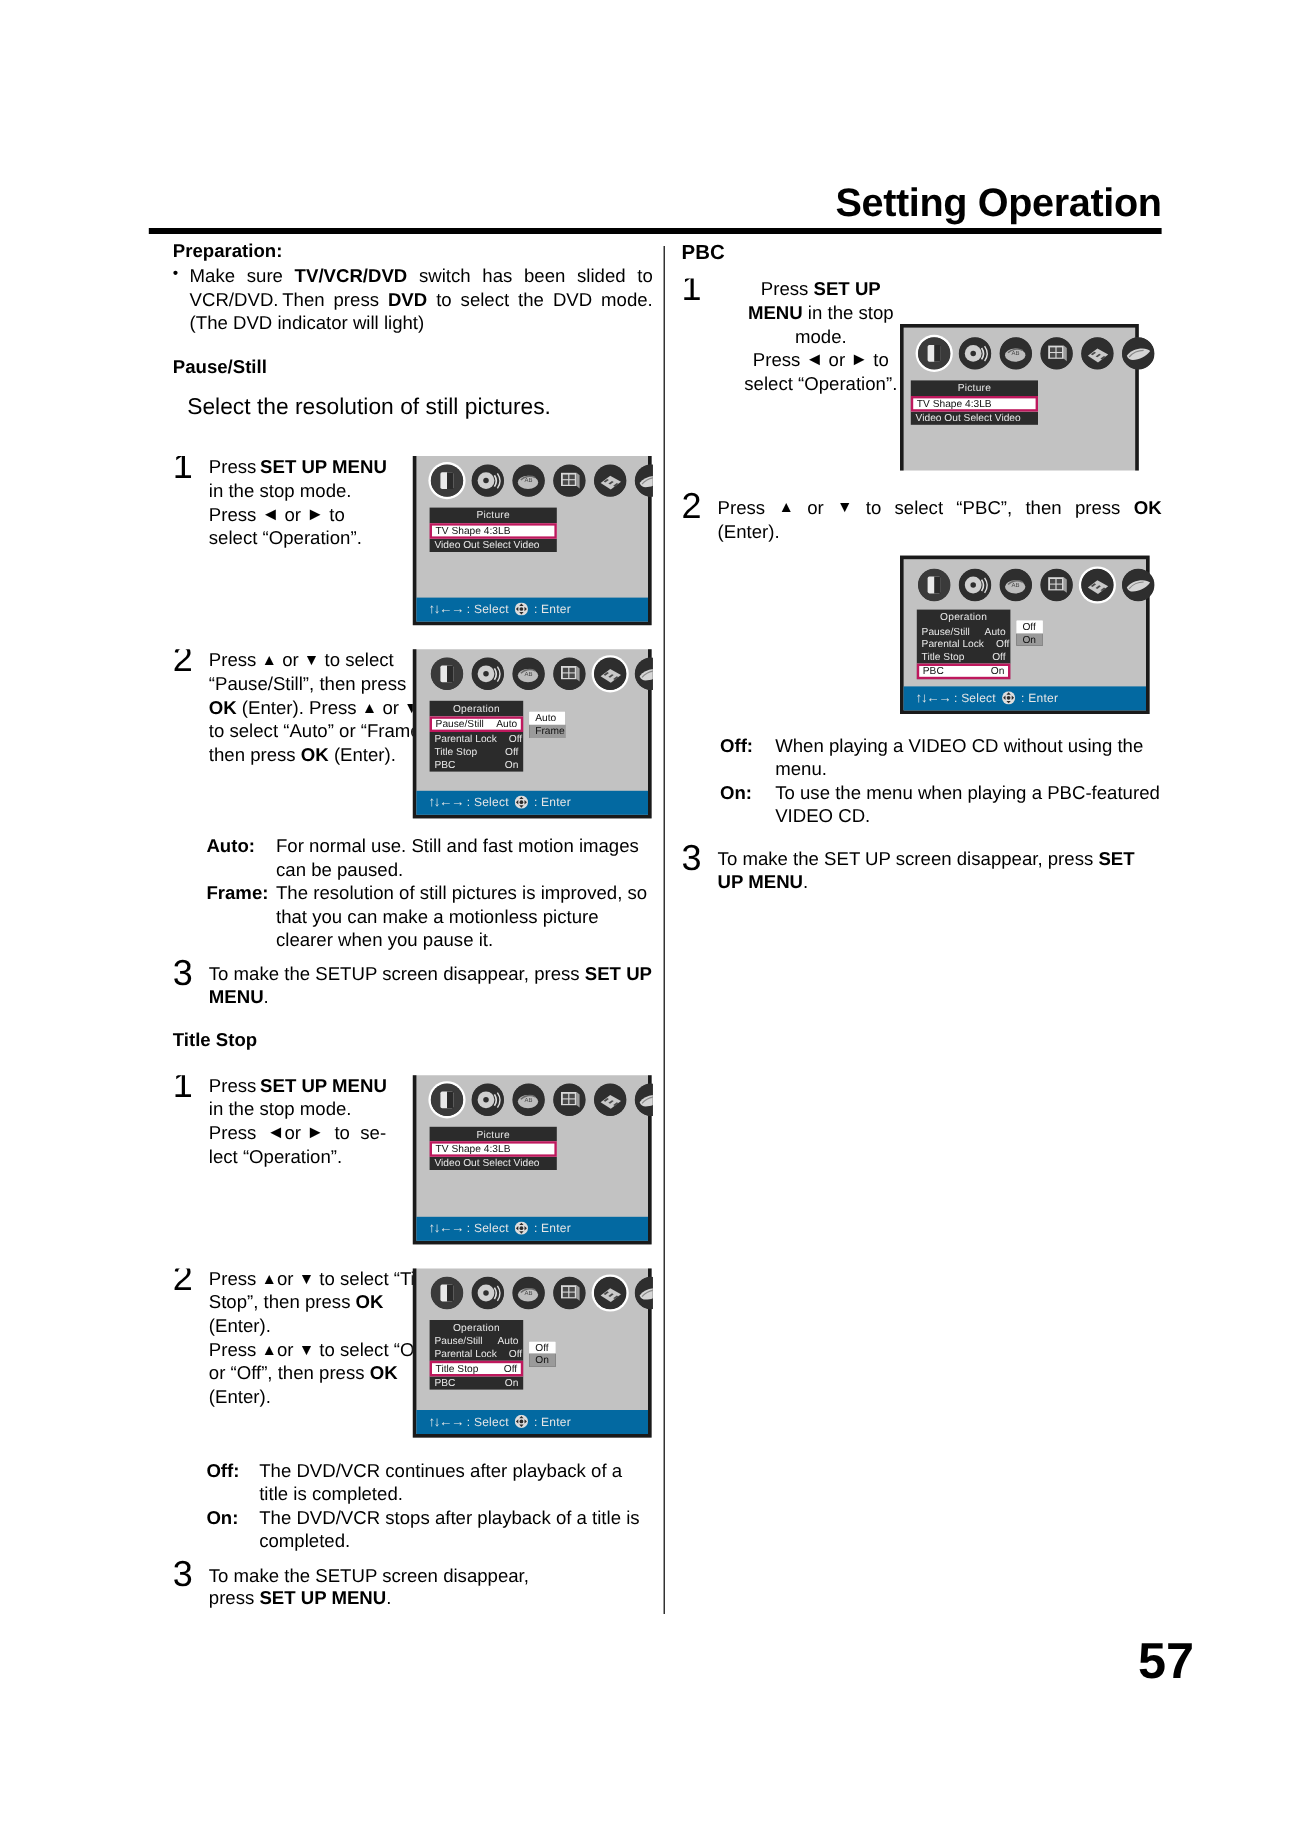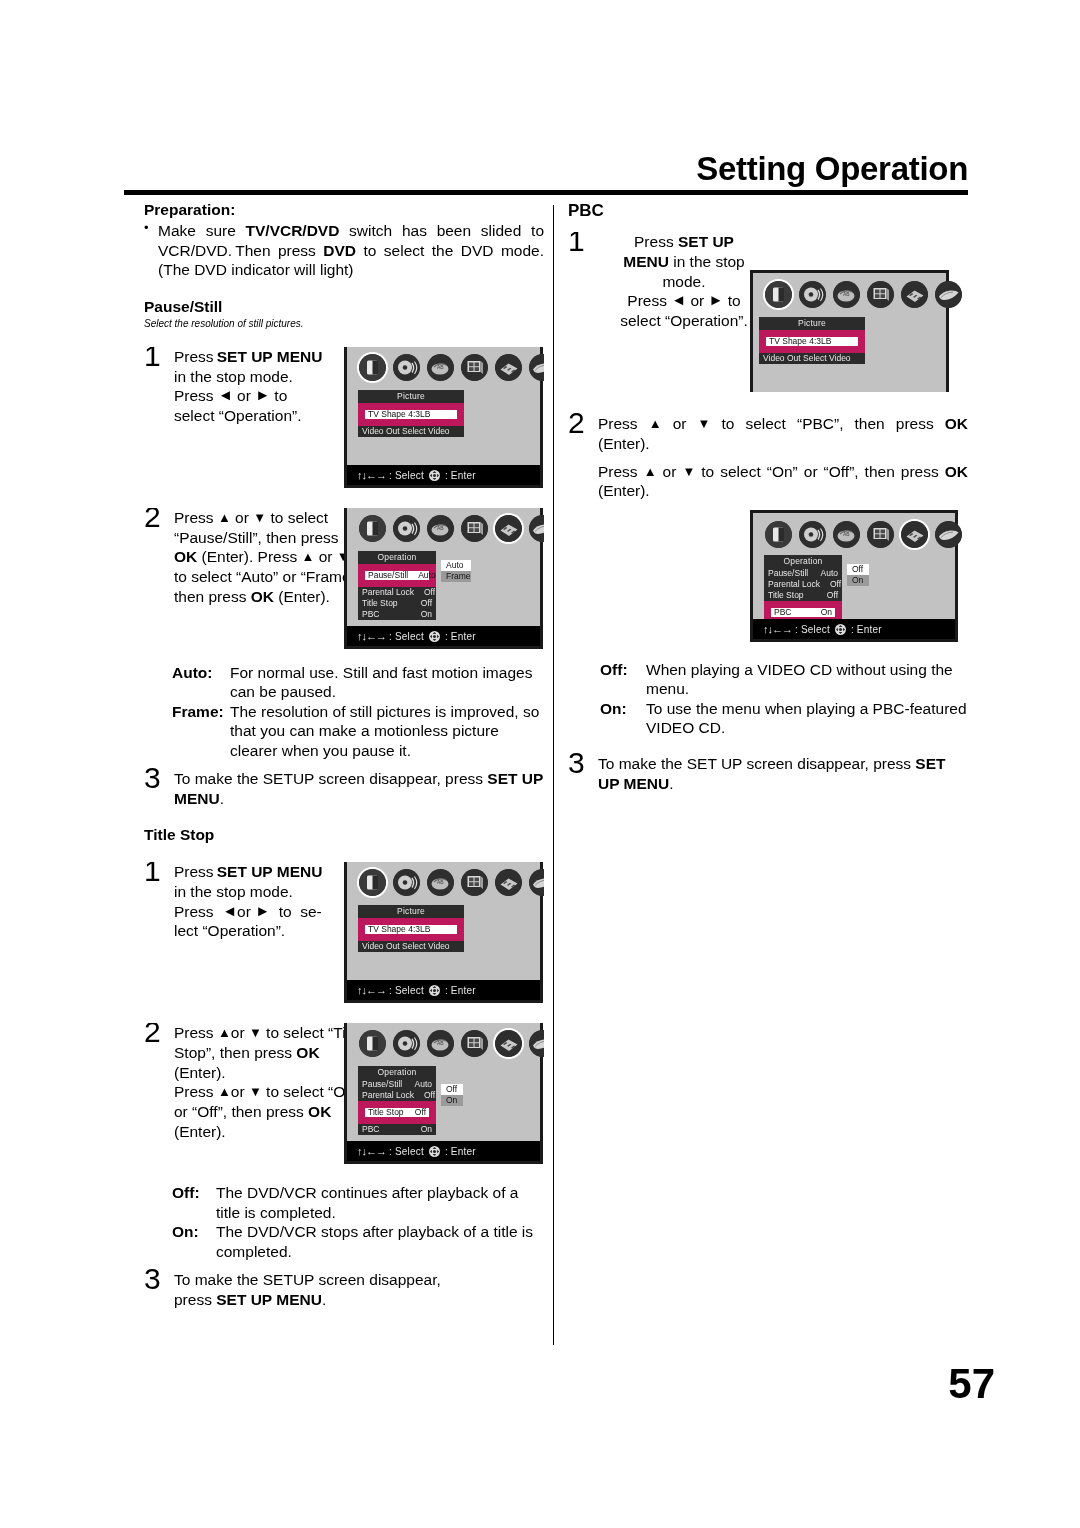--- a/index.html
+++ b/index.html
@@ -53,24 +53,23 @@
   }
 
   
   .h-bold {
     font-size: 15.5px;
     font-weight: bold;
     margin: 0 0 2px 0;
     line-height: 1.25;
   }
   .body-t {
-    font-size: 10px;
+    font-size: 19px;
     line-height: 1.26;
-    margin: 0;
-    font-style: italic;
+    margin: 12px;
   }
   .just { text-align: justify; text-justify: inter-word; }
   b, strong { font-weight: bold; }
 
   ul.bullets {
     list-style: none;
     margin: 0;
     padding: 0;
   }
   ul.bullets li {
@@ -175,21 +174,21 @@
   .osd-row {
     display: flex;
     justify-content: space-between;
     padding: 1px 4px 1px 4px;
     white-space: nowrap;
   }
   .osd-row .lbl { padding-right: 10px; }
   .osd-row.hl {
     background: #ffffff;
     color: #111;
-    border: 7px solid #be185d;
+    border: 2px solid #be185d;
     padding: 0px 3px;
   }
 
   
   .osd-sub {
     position: absolute;
     background: #2b2b2b;
     color: #e8e8e8;
     font-size: 8.5px;
     line-height: 1.05;
@@ -203,21 +202,21 @@
   }
   .osd-sub div.sel2 {
     background: #9a9a9a;
     color: #111;
     padding: 1px 5px;
   }
 
   .osd-foot {
     position: absolute;
     left: 0; right: 0; bottom: 0;
-    background: #000000;
+    background: #0369a1;
     color: #e6e6e6;
     font-size: 10px;
     padding: 4px 0 4px 10px;
     letter-spacing: .2px;
     white-space: nowrap;
   }
   .osd-foot .dpad {
     display:inline-block;
     width: 11px; height: 11px;
     vertical-align: -2px;
@@ -750,23 +749,20 @@
     </div>
   </div>
 
   <div class="gap-l"></div>
 
   <div class="step">
     <div class="step-num">2</div>
     <div class="step-body just">
       Press&nbsp; <span class="ar">▲</span>&nbsp; or&nbsp; <span class="ar">▼</span>&nbsp; to&nbsp; select&nbsp; “PBC”,&nbsp; then&nbsp; press&nbsp; <b>OK</b> (Enter).
     </div>
-    <div class="step-body just" style="margin-top:8px;">
-      Press <span class="ar">▲</span> or <span class="ar">▼</span> to select “On” or “Off”, then press <b>OK</b> (Enter).
-    </div>
   </div>
 
   <div class="gap-s"></div>
 
   <div style="position:relative; height:150px;">
     <div class="osd" style="position:absolute; left:182px; top:0px; width:208px; height:132px;">
       <div class="osd-icons">
         <div class="osd-icon">
           <svg viewBox="0 0 27 27">
               <circle cx="13.5" cy="13.5" r="13.5" fill="#3a3a3a"></circle>

